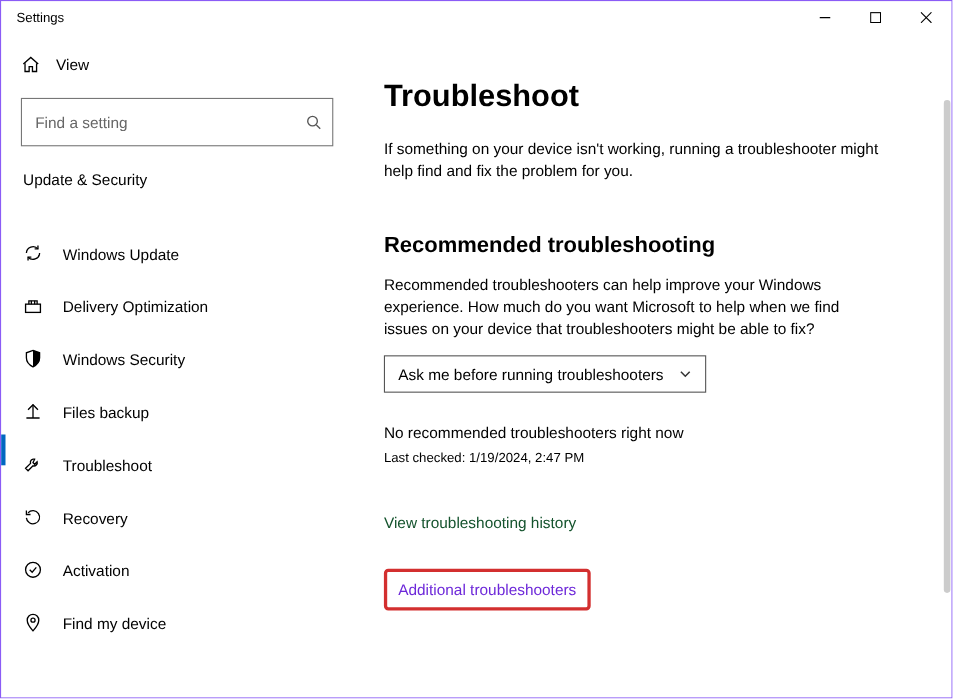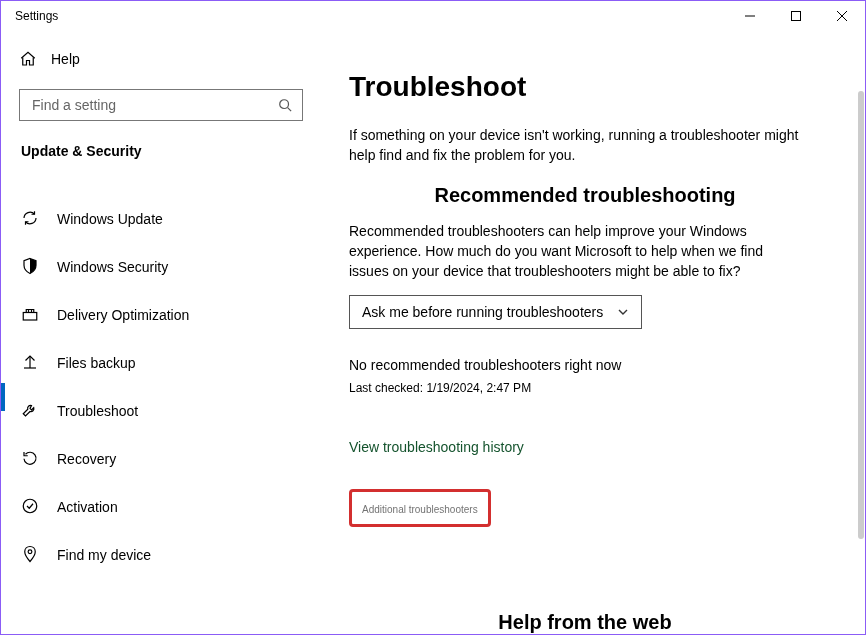--- a/index.html
+++ b/index.html
@@ -6,42 +6,42 @@
   html, body { margin: 0; padding: 0; font-family: "Segoe UI", Arial, sans-serif; font-size: 14px; color: #000; background: #fff; }
   .window { width: 866px; height: 635px; border: 1px solid #8b5cf6; position: relative; background: #fff; overflow: hidden; }
   .titlebar { height: 30px; display: flex; align-items: center; padding-left: 14px; }
   .titlebar .title { font-size: 12px; }
   .winctrls { position: absolute; right: 0; top: 0; display: flex; }
   .winctrls .ctrl { width: 46px; height: 30px; display: flex; align-items: center; justify-content: center; }
   .body { display: flex; height: calc(100% - 30px); }
   .sidebar { width: 320px; padding: 8px 18px 0 18px; }
   .home-row { display: flex; align-items: center; gap: 14px; height: 40px; margin-bottom: 10px; cursor: pointer; }
   .home-row .label { font-size: 14px; }
-  .searchbox { position: relative; height: 32px; border: 1px solid #777; margin-bottom: 22px; display: flex; align-items: center; padding: 0 10px; }
+  .searchbox { position: relative; height: 44px; border: 1px solid #777; margin-bottom: 22px; display: flex; align-items: center; padding: 0 10px; }
   .searchbox input { border: none; outline: none; width: 100%; font-size: 14px; background: transparent; color: #000; }
   .searchbox input::placeholder { color: #666; }
   .searchbox .sicon { position: absolute; right: 10px; top: 50%; transform: translateY(-50%); }
-  .category { font-weight: 700; font-size: 14px; margin-bottom: 24px; padding-left: 2px; }
+  .category { font-weight: 400; font-size: 14px; margin-bottom: 24px; padding-left: 2px; }
   .nav { display: flex; flex-direction: column; gap: 4px; }
   .nav-item { display: flex; align-items: flex-end; gap: 18px; height: 44px; padding-left: 2px; cursor: pointer; position: relative; }
   .nav-item .icon { width: 18px; display: flex; align-items: center; justify-content: center; flex-shrink: 0; }
   .nav-item .lbl { font-size: 14px; }
   .nav-item.active::before { content: ""; position: absolute; left: -18px; top: 8px; bottom: 8px; width: 4px; background: #0067c0; }
   .main { flex: 1; padding: 40px 44px 0 28px; position: relative; overflow: hidden; }
   .h1 { font-size: 28px; font-weight: 600; margin: 0 0 22px 0; }
-  .desc { font-size: 14px; line-height: 1.45; max-width: 450px; margin-bottom: 18px; }
-  .h2 { font-size: 20px; font-weight: 600; margin: 0 0 14px 0; text-align: center; }
+  .desc { font-size: 14px; line-height: 1.45; max-width: 450px; margin-bottom: 46px; }
+  .h2 { font-size: 20px; font-weight: 600; margin: 0 0 14px 0; }
   .h2.second { margin-top: 54px; }
   .desc2 { font-size: 14px; line-height: 1.45; max-width: 450px; margin-bottom: 14px; }
   .select { display: inline-flex; align-items: center; height: 34px; border: 1px solid #555; padding: 0 12px; gap: 14px; font-size: 14px; cursor: pointer; margin-bottom: 28px; }
   .norec { font-size: 14px; margin-bottom: 8px; }
   .last { font-size: 12px; color: #000000; margin-bottom: 44px; }
   .link { color: #14532d; font-size: 14px; cursor: pointer; display: inline-block; }
   .link2wrap { border: 3px solid #d32f2f; border-radius: 4px; padding: 8px 10px; display: inline-block; margin-top: 34px; margin-bottom: 30px; }
-  .link2 { color: #737373; font-size: 10px; cursor: pointer; }
+  .link2 { color: #6d28d9; font-size: 14px; cursor: pointer; }
   .scrollbar { position: absolute; right: 1px; top: 60px; bottom: 95px; width: 6px; background: #ccc; border-radius: 3px; }
   svg { display: block; }
 </style>
 </head>
 <body>
 
 <div class="window">
 
   <div class="titlebar">
     <span class="title">Settings</span>
@@ -68,21 +68,21 @@
   <div class="body">
 
     <div class="sidebar">
       <div class="home-row">
         <span class="icon">
           <svg width="18" height="18" viewBox="0 0 24 24" fill="none" stroke="#000" stroke-width="1.6">
               <path d="M3 11 L12 3 L21 11"></path>
               <path d="M5 10 V20 H10 V14 H14 V20 H19 V10"></path>
             </svg>
         </span>
-        <span class="label">Help</span>
+        <span class="label">View</span>
       </div>
 
       <div class="searchbox">
         <input type="text" placeholder="Find a setting" style="">
         <span class="sicon">
           <svg width="14" height="14" viewBox="0 0 16 16" fill="none" stroke="#555" stroke-width="1.4">
               <circle cx="7" cy="7" r="5"></circle>
               <line x1="11" y1="11" x2="15" y2="15"></line>
             </svg>
         </span>
@@ -99,38 +99,38 @@
                 <polyline points="18 3 18 7 14 7"></polyline>
                 <path d="M20 12a8 8 0 0 1-14 5"></path>
                 <polyline points="6 21 6 17 10 17"></polyline>
               </svg>
           </span>
           <span class="lbl">Windows Update</span>
         </div>
 
         <div class="nav-item">
           <span class="icon">
-            <svg width="18" height="18" viewBox="0 0 24 24" fill="#000">
-                <path d="M12 2 L20 5 V11 C20 16 16 20 12 22 C8 20 4 16 4 11 V5 Z" fill="none" stroke="#000" stroke-width="1.6"></path>
-                <path d="M12 2 L20 5 V11 C20 16 16 20 12 22 V2 Z" fill="#000"></path>
-              </svg>
-          </span>
-          <span class="lbl">Windows Security</span>
-        </div>
-
-        <div class="nav-item">
-          <span class="icon">
             <svg width="18" height="18" viewBox="0 0 24 24" fill="none" stroke="#000" stroke-width="1.6">
                 <rect x="3" y="10" width="18" height="10"></rect>
                 <path d="M7 10 V6 H17 V10"></path>
                 <line x1="10" y1="6" x2="10" y2="10"></line>
                 <line x1="14" y1="6" x2="14" y2="10"></line>
               </svg>
           </span>
           <span class="lbl">Delivery Optimization</span>
+        </div>
+
+        <div class="nav-item">
+          <span class="icon">
+            <svg width="18" height="18" viewBox="0 0 24 24" fill="#000">
+                <path d="M12 2 L20 5 V11 C20 16 16 20 12 22 C8 20 4 16 4 11 V5 Z" fill="none" stroke="#000" stroke-width="1.6"></path>
+                <path d="M12 2 L20 5 V11 C20 16 16 20 12 22 V2 Z" fill="#000"></path>
+              </svg>
+          </span>
+          <span class="lbl">Windows Security</span>
         </div>
 
         <div class="nav-item">
           <span class="icon">
             <svg width="18" height="18" viewBox="0 0 24 24" fill="none" stroke="#000" stroke-width="1.6">
                 <line x1="12" y1="20" x2="12" y2="4"></line>
                 <polyline points="6 10 12 4 18 10"></polyline>
                 <line x1="4" y1="20" x2="20" y2="20"></line>
               </svg>
           </span>

